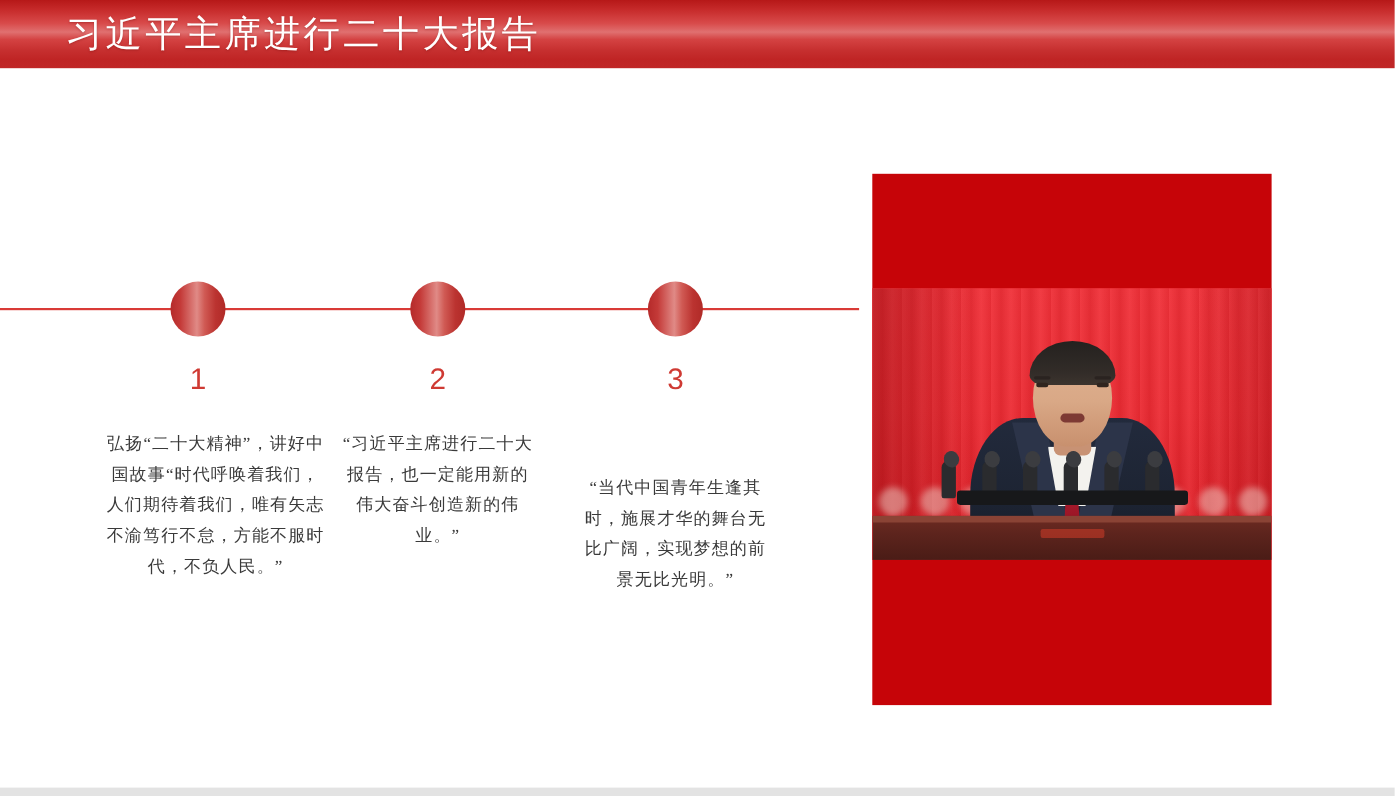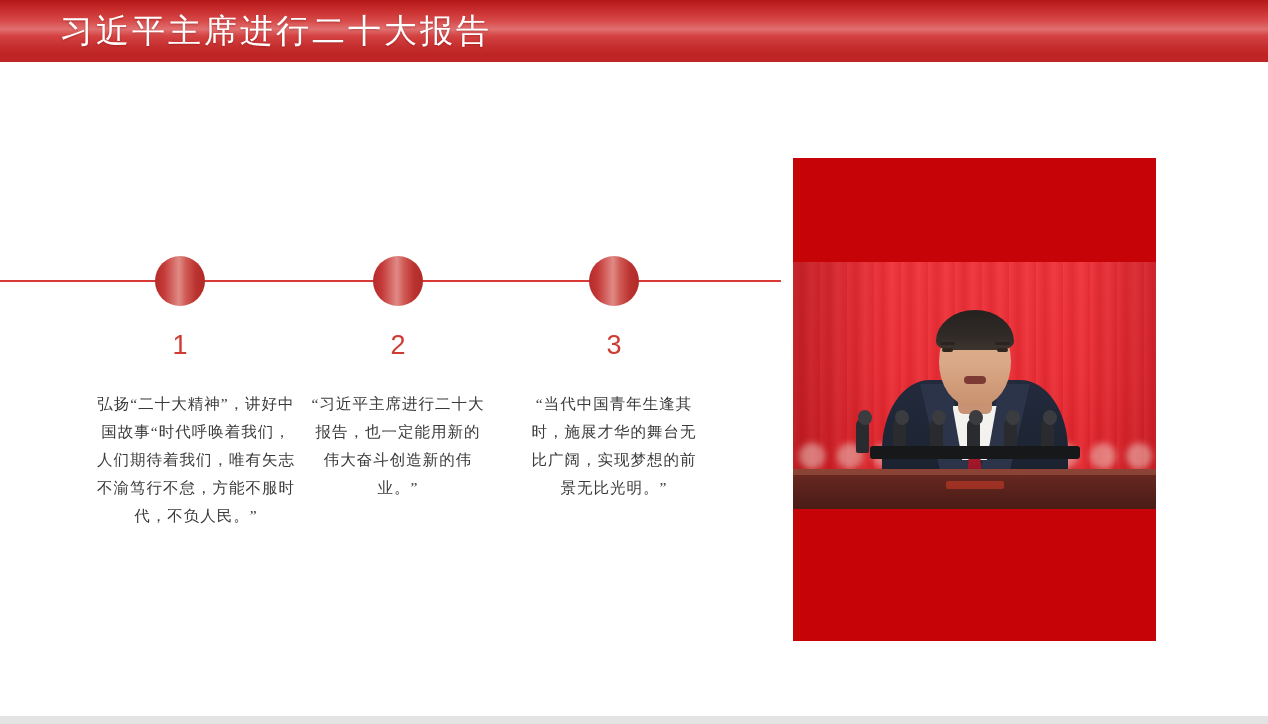--- a/index.html
+++ b/index.html
@@ -106,21 +106,21 @@
     letter-spacing: 1px;
     font-family: "Liberation Serif", "DejaVu Serif", serif;
   }
 
   .node1 { left: 155px; }
   .node2 { left: 373px; }
   .node3 { left: 589px; }
 
   .node1 .node-text { left: -75px; width: 200px; margin-left: 16px; }
   .node2 .node-text { left: -62px; width: 174px; }
-  .node3 .node-text { left: -62px; width: 174px; }
+  .node3 .node-text { left: -62px; width: 174px; margin-top: 40px; }
 
   
   .photo-frame {
     position: absolute;
     left: 793px;
     top: 158px;
     width: 363px;
     height: 483px;
     background: #c60408;
     overflow: hidden;

